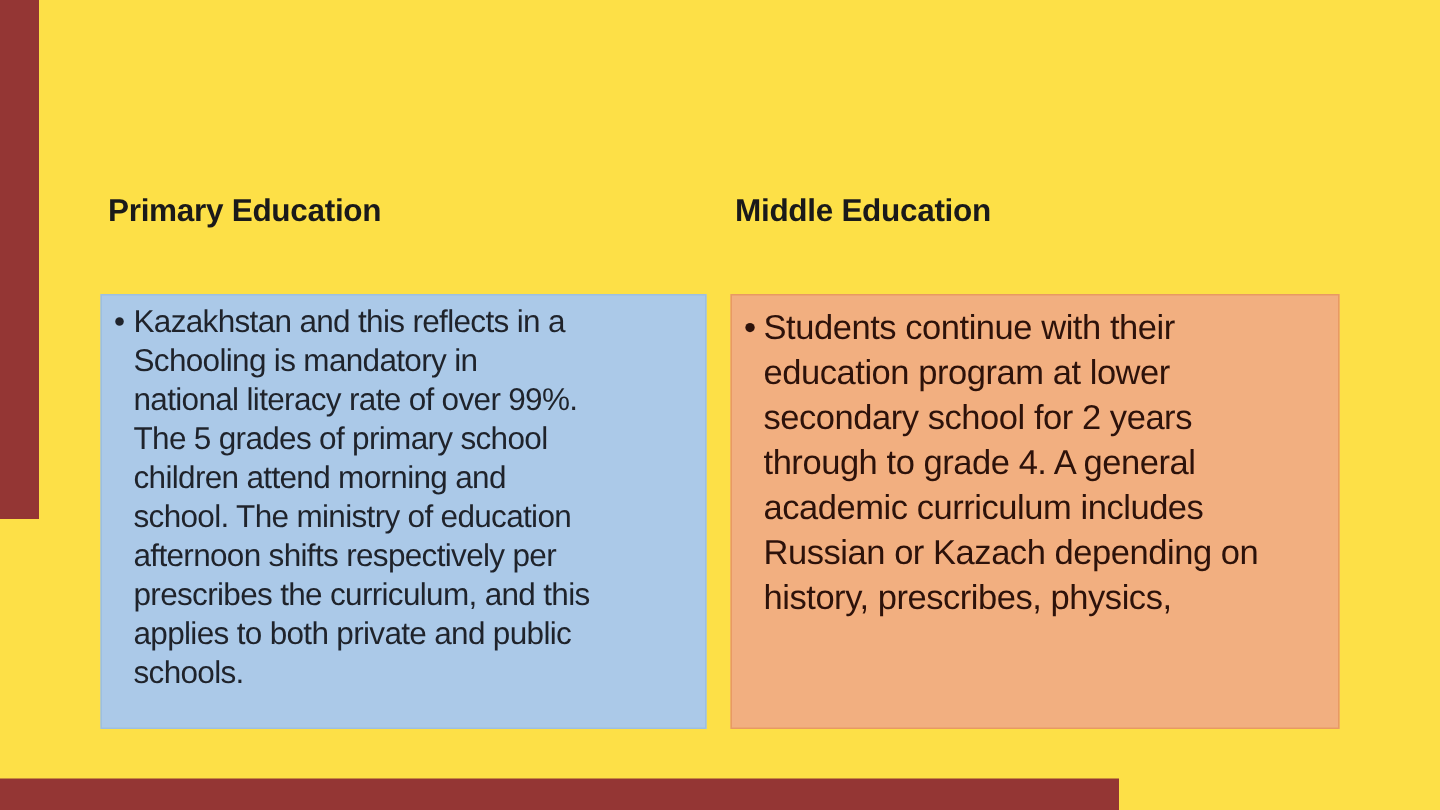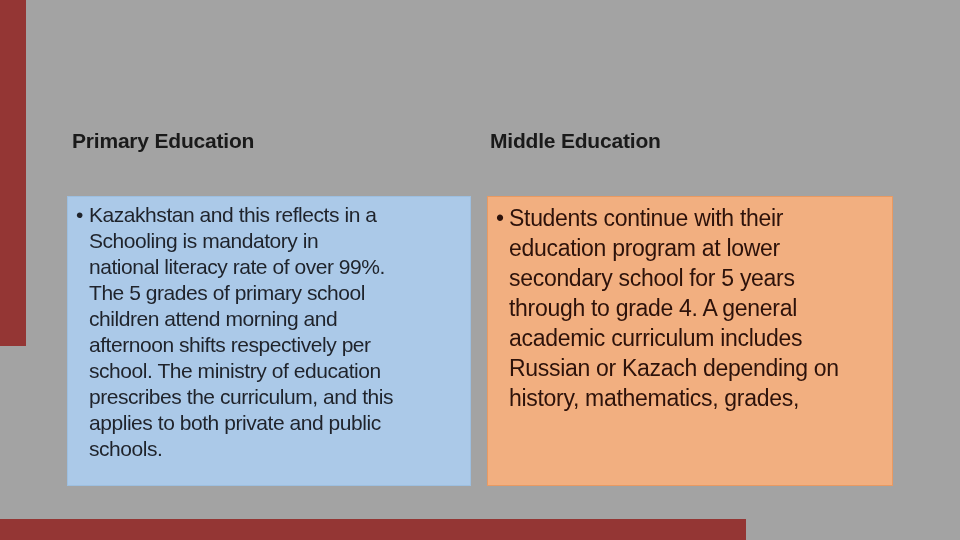--- a/index.html
+++ b/index.html
@@ -1,18 +1,18 @@
 <!DOCTYPE html>
 <html style="--accent_bar: #943634; --heading_text: #1a1a1a; --primary_box_fill: #ABC9E8; --primary_box_border: #9DBFE0; --primary_text: #1F232B; --middle_box_fill: #F2AF80; --middle_box_border: #E89A63; --middle_text: #2D120A;"><head>
 <meta charset="utf-8">
 <style>
   html,body { margin:0; padding:0; background:#ffffff; }
   #slide {
     position:relative; width:960px; height:540px; overflow:hidden;
-    background:#a3a3a3;
+    background:#fde047;
     font-family:"Liberation Sans", sans-serif;
   }
   .accent-left {
     position:absolute; left:0; top:0; width:26px; height:346px;
     background:var(--accent_bar);
   }
   .accent-bottom {
     position:absolute; left:0; top:519px; width:746px; height:21px;
     background:var(--accent_bar);
   }
@@ -61,34 +61,34 @@
   <div class="heading" id="heading-middle">Middle Education</div>
 
   <div class="textbox" id="box-primary">
     <span class="bullet">•</span>
     <div>
         <div class="line">Kazakhstan and this reflects in a</div>
         <div class="line">Schooling is mandatory in</div>
         <div class="line">national literacy rate of over 99%.</div>
         <div class="line">The 5 grades of primary school</div>
         <div class="line">children attend morning and</div>
+        <div class="line">school. The ministry of education</div>
         <div class="line">afternoon shifts respectively per</div>
-        <div class="line">school. The ministry of education</div>
         <div class="line">prescribes the curriculum, and this</div>
         <div class="line">applies to both private and public</div>
         <div class="line">schools.</div>
       </div>
   </div>
 
   <div class="textbox" id="box-middle">
     <span class="bullet">•</span>
     <div>
         <div class="line">Students continue with their</div>
         <div class="line">education program at lower</div>
-        <div class="line">secondary school for 5 years</div>
+        <div class="line">secondary school for 2 years</div>
         <div class="line">through to grade 4. A general</div>
         <div class="line">academic curriculum includes</div>
         <div class="line">Russian or Kazach depending on</div>
-        <div class="line">history, mathematics, grades,</div>
+        <div class="line">history, prescribes, physics,</div>
       </div>
   </div>
 
 </div>
 
 </body></html>

